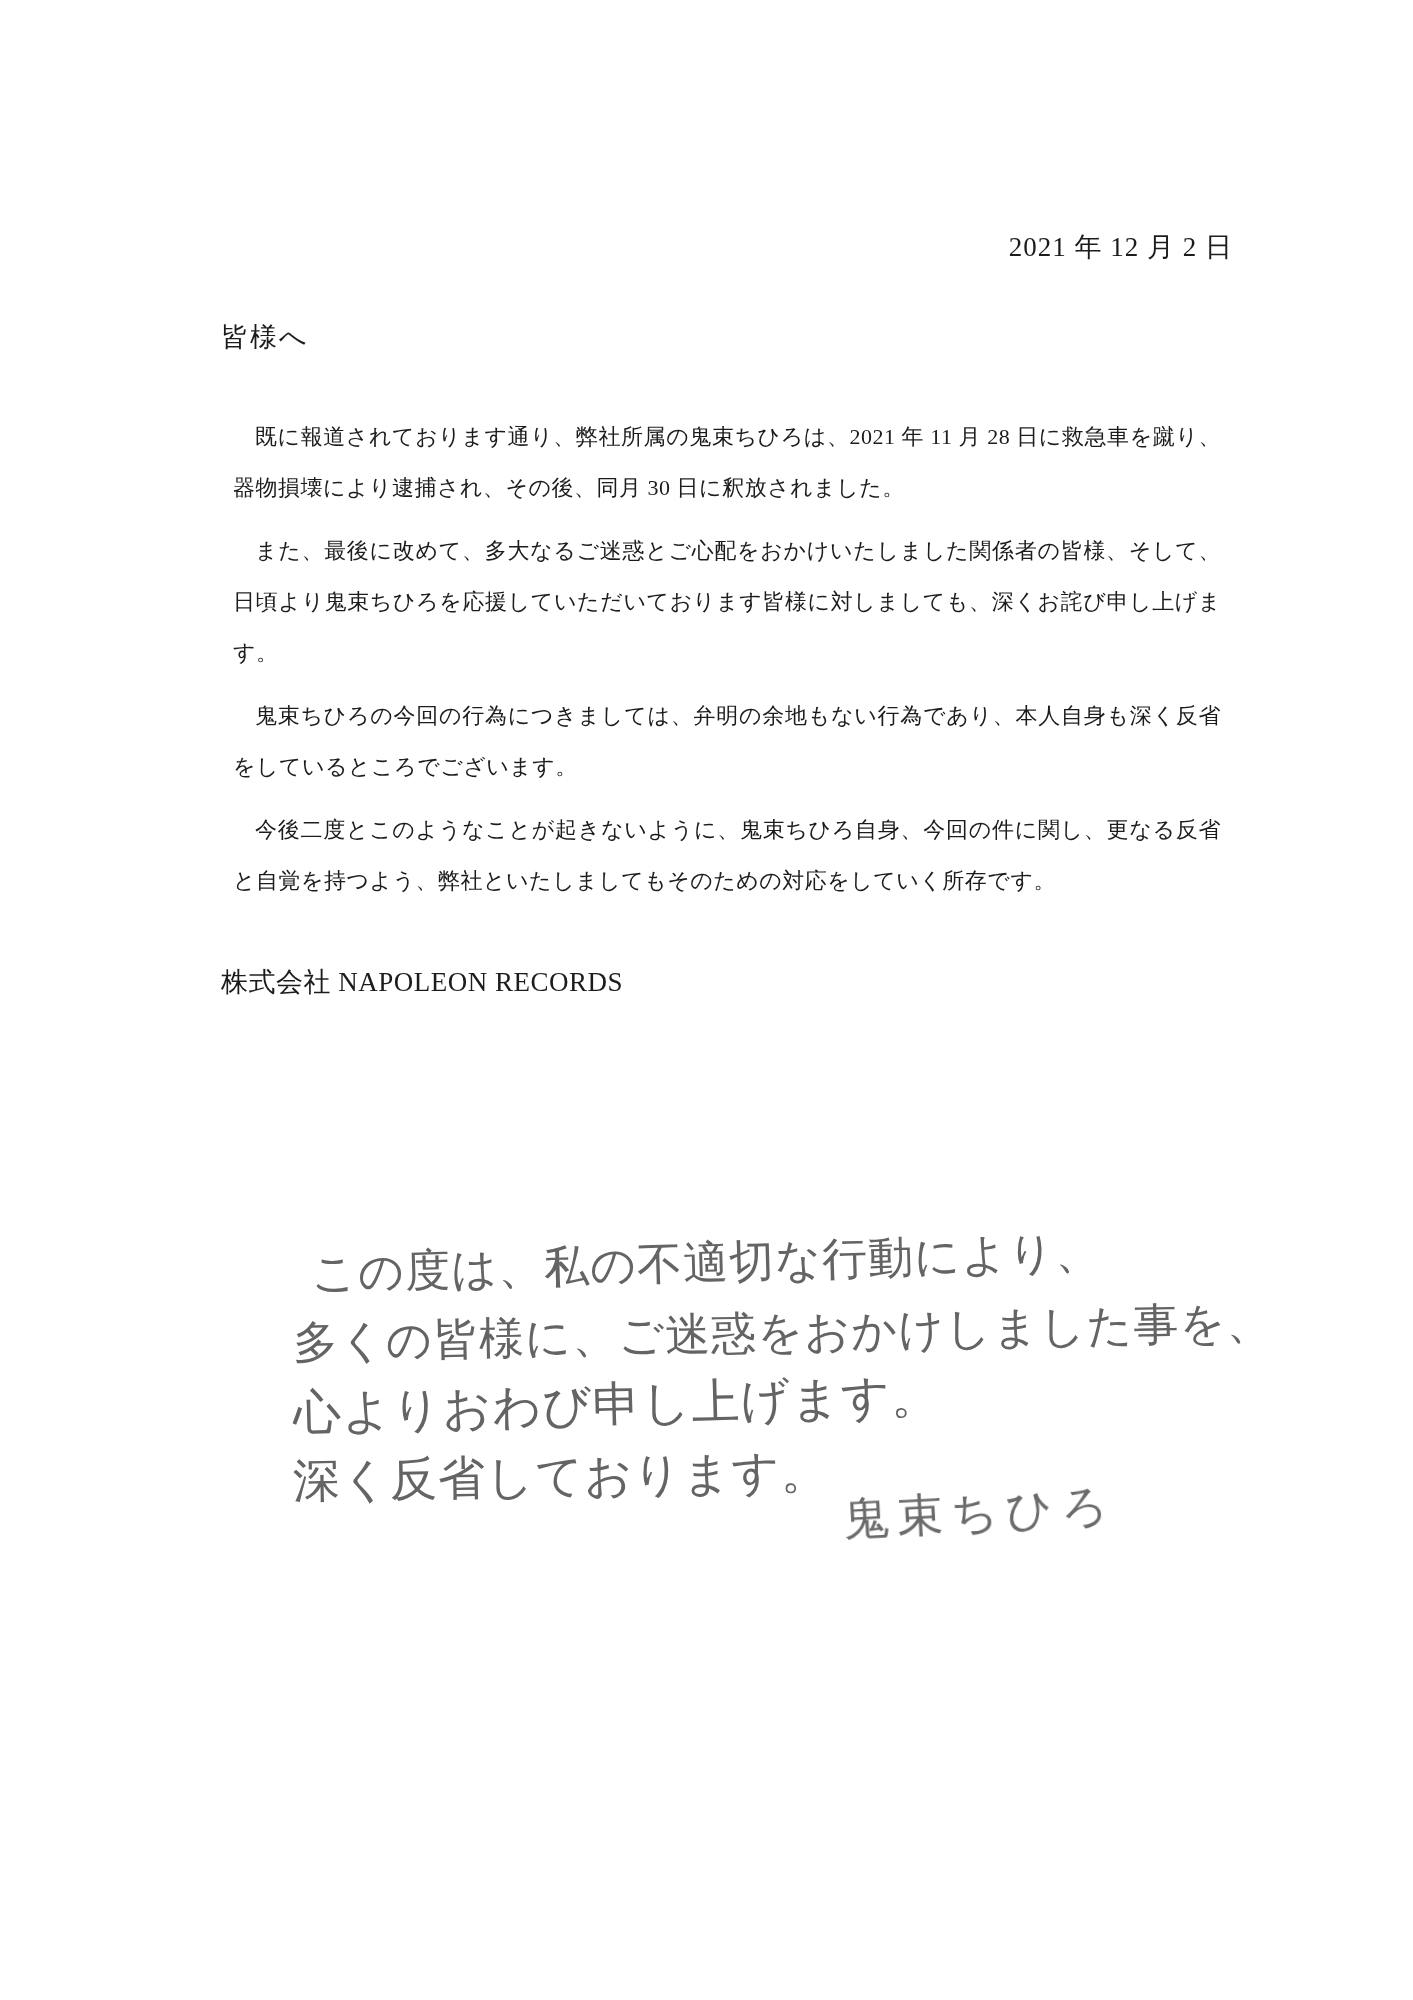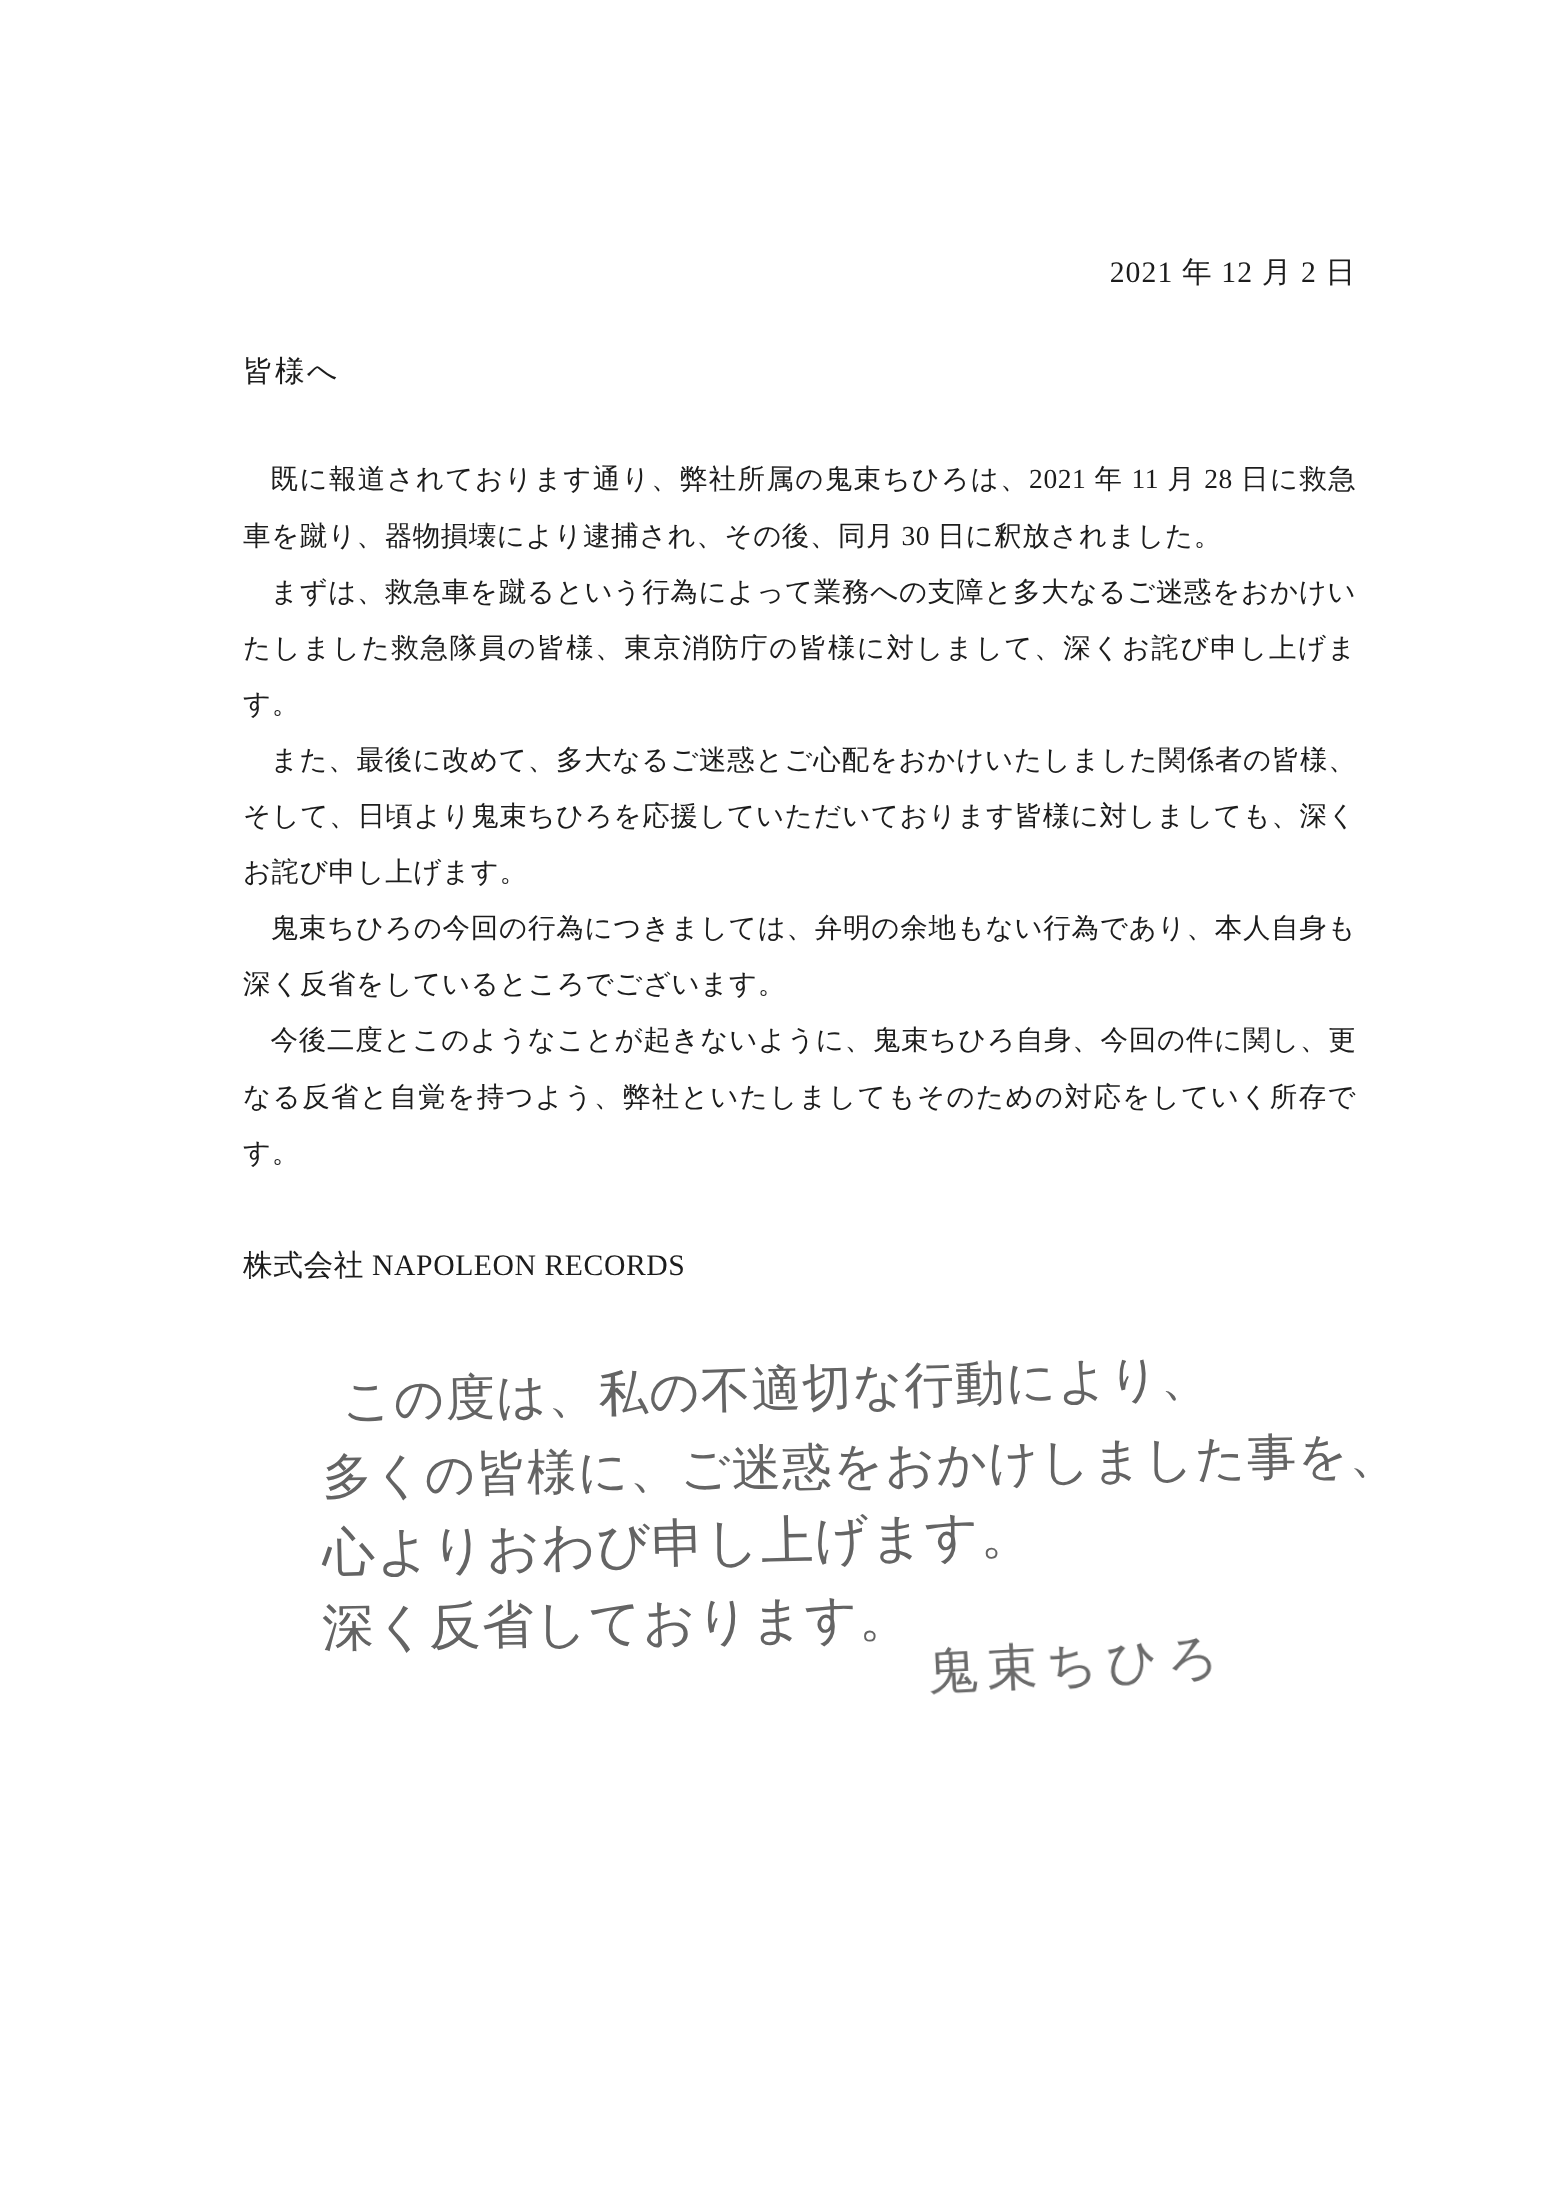--- a/index.html
+++ b/index.html
@@ -32,22 +32,22 @@
   .salutation {
     margin-top: 56px;
     font-size: 27px;
     line-height: 34px;
     letter-spacing: 2px;
   }
   .body-block {
     margin-top: 57px;
   }
   .body-block p {
-    margin: 0;
-    font-size: 25px;
+    margin: 12px;
+    font-size: 22px;
     line-height: 51px;
     text-align: justify;
     text-indent: 1em;
     letter-spacing: 0.5px;
   }
   .closing-line {
     margin-top: 51px !important;
   }
   .company-line {
     margin-top: 51px;
@@ -95,21 +95,20 @@
 
 <div class="page">
   <div class="content">
 
     <div class="date-line">2021 年 12 月 2 日</div>
 
     <div class="salutation">皆様へ</div>
 
     <div class="body-block">
       <p>既に報道されております通り、弊社所属の鬼束ちひろは、2021 年 11 月 28 日に救急車を蹴り、器物損壊により逮捕され、その後、同月 30 日に釈放されました。</p>
-      <p>まずは、救急車を蹴るという行為によって業務への支障と多大なるご迷惑をおかけいたしました救急隊員の皆様、東京消防庁の皆様に対しまして、深くお詫び申し上げます。</p>
       <p>また、最後に改めて、多大なるご迷惑とご心配をおかけいたしました関係者の皆様、そして、日頃より鬼束ちひろを応援していただいております皆様に対しましても、深くお詫び申し上げます。</p>
       <p>鬼束ちひろの今回の行為につきましては、弁明の余地もない行為であり、本人自身も深く反省をしているところでございます。</p>
       <p>今後二度とこのようなことが起きないように、鬼束ちひろ自身、今回の件に関し、更なる反省と自覚を持つよう、弊社といたしましてもそのための対応をしていく所存です。</p>
     </div>
 
     <div class="company-line">株式会社 NAPOLEON RECORDS</div>
 
   </div>
 
   <div class="handwritten">

